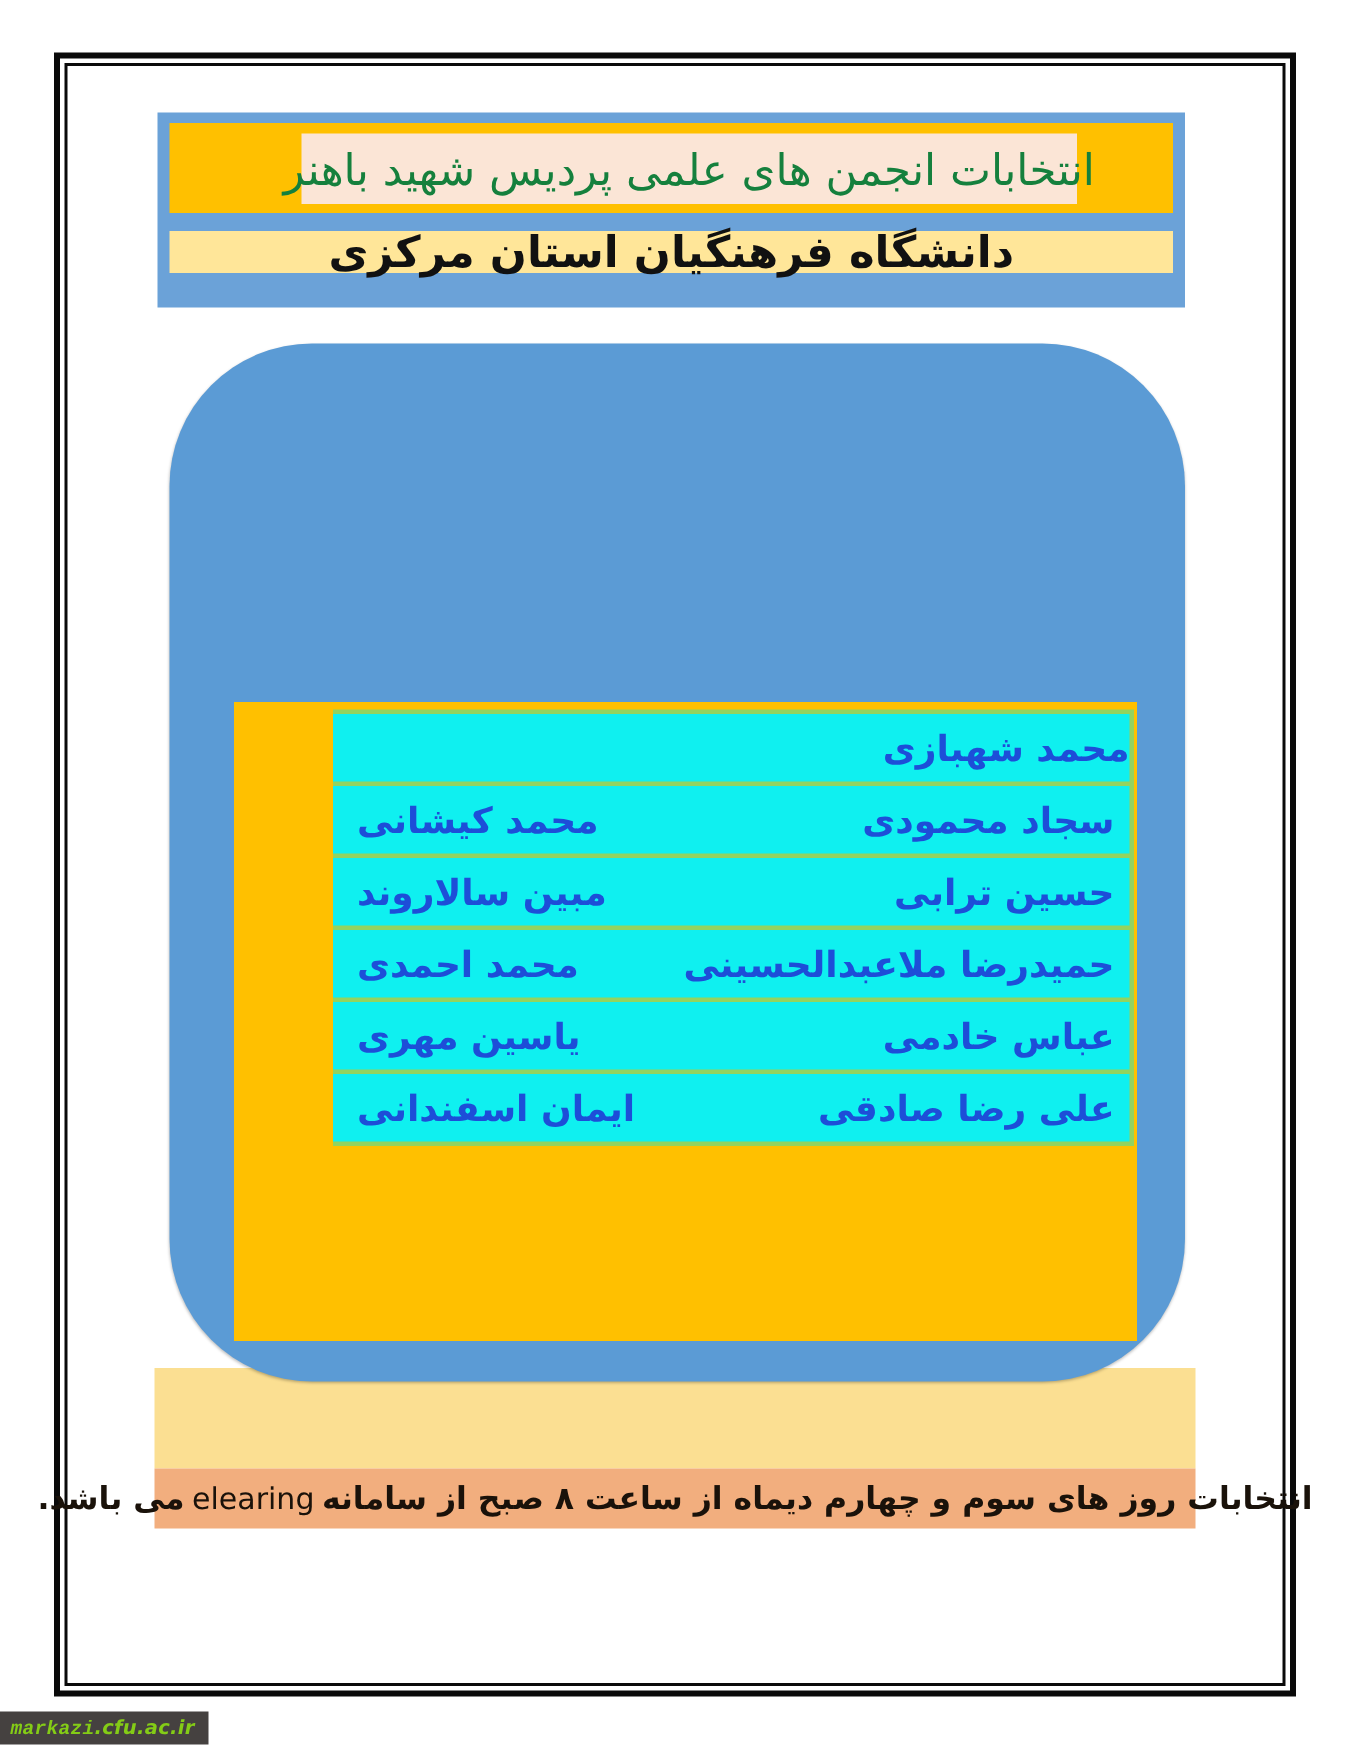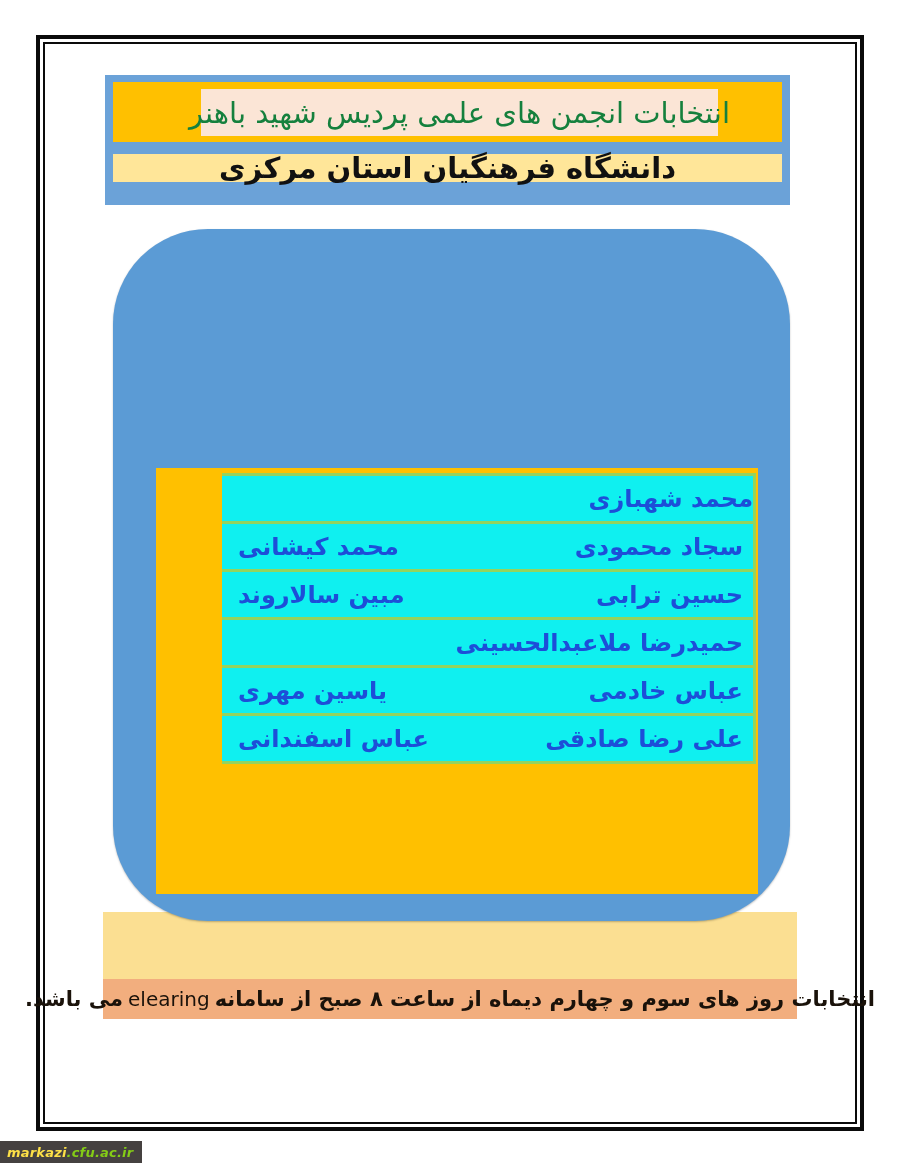--- a/index.html
+++ b/index.html
@@ -50,21 +50,21 @@
   .band-salmon { left:103px; top:979px; width:694px; height:40px; background:#F2AE7E; z-index:1;
                  display:flex; align-items:center; justify-content:center; direction:rtl; }
   .band-salmon .fa { font-size:21px; font-weight:bold; color:#1a120a; white-space:nowrap; }
   .band-salmon .en { font-size:20px; font-weight:normal; color:#1a120a; padding:0 5px;
                      direction:ltr; }
 
   
   .watermark { left:0; top:1141px; height:22px; background:#454140; z-index:3;
                display:flex; align-items:center; padding:0 9px 0 7px;
                font-style:italic; font-weight:bold; font-size:13px; letter-spacing:.2px; }
-  .watermark .w-name { color:#fde047; }
+  .watermark .w-name { color:#84cc16;font-family:Liberation Mono, monospace; }
   .watermark .w-domain { color:#84cc16; }
 </style>
 </head>
 <body>
 
 <div class="abs frame-outer">
   <div class="frame-inner"></div>
 </div>
 
 <div class="abs header-group">
@@ -94,28 +94,29 @@
       <div class="row">
         <span class="name r">سجاد محمودی</span>
         <span class="name l">محمد کیشانی</span>
       </div>
       <div class="row">
         <span class="name r">حسین ترابی</span>
         <span class="name l">مبین سالاروند</span>
       </div>
       <div class="row">
         <span class="name r">حمیدرضا ملاعبدالحسینی</span>
+        <span class="name l">محمد احمدی</span>
       </div>
       <div class="row">
         <span class="name r">عباس خادمی</span>
         <span class="name l">یاسین مهری</span>
       </div>
       <div class="row">
         <span class="name r">علی رضا صادقی</span>
-        <span class="name l">عباس اسفندانی</span>
+        <span class="name l">ایمان اسفندانی</span>
       </div>
     </div>
   </div>
 </div>
 
 <div class="abs watermark">
   <span class="w-name">markazi</span>
     <span class="w-domain">.cfu.ac.ir</span>
 </div>
 

